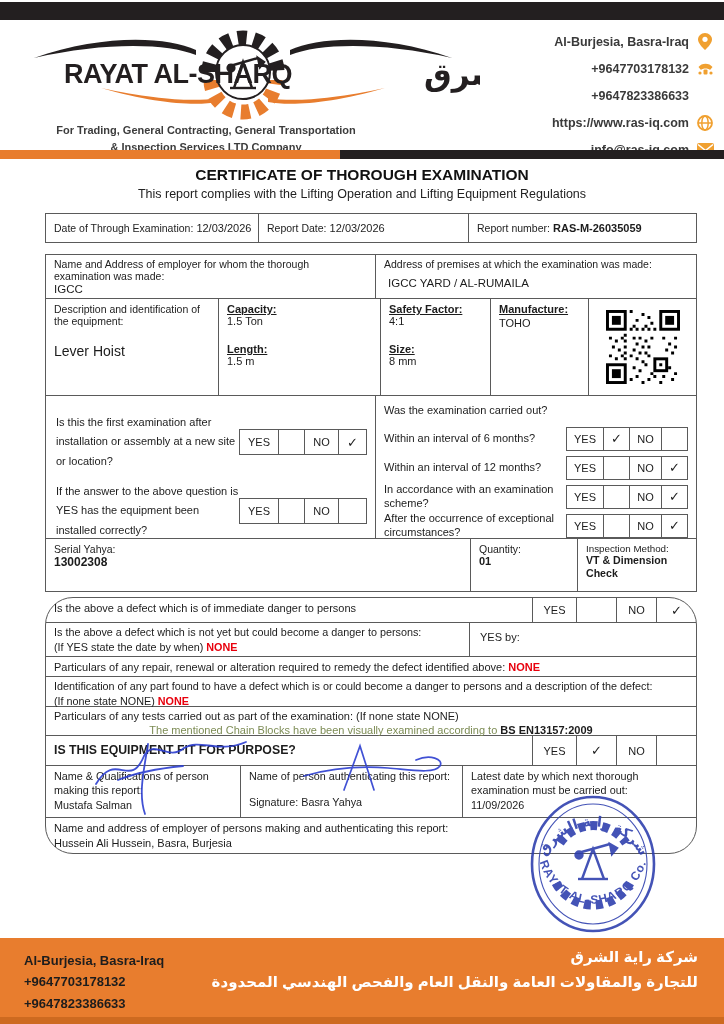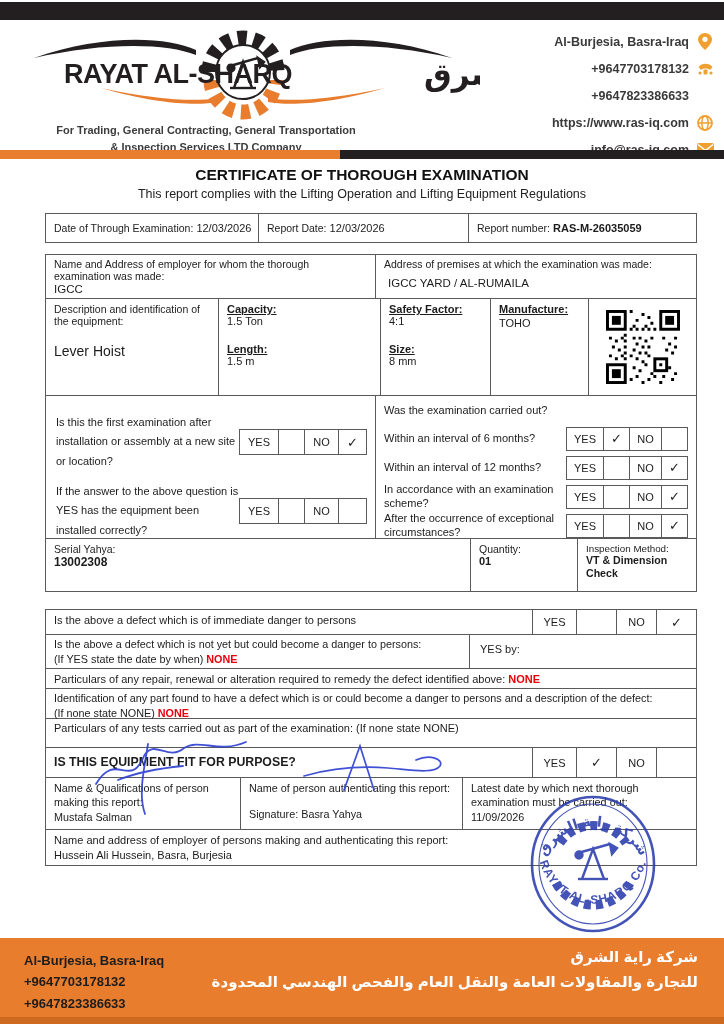--- a/index.html
+++ b/index.html
@@ -331,21 +331,21 @@
           <div class="lab">Quantity:</div>
           <div class="val">01</div>
         </div>
         <div class="s3">
           <div class="lab" style="font-size:9.8px;">Inspection Method:</div>
           <div class="val" style="font-size:10.6px;line-height:1.25;">VT &amp; Dimension Check</div>
         </div>
       </div>
     </div>
 
-    <div class="box" style="margin-top:17px;">
+    <div class="box" style="margin-top:5px;border-radius:28px;">
 
       <div class="lrow first flexrow" style="height:24px;">
         <div class="grow" style="padding:4px 8px;">Is the above a defect which is of immediate danger to persons</div>
         <div class="ynclose">
           <span class="yncell w44">YES</span>
           <span class="yncell w40" style="font-size:13px;"></span>
           <span class="yncell w40">NO</span>
           <span class="yncell w40" style="font-size:13px;">✓</span>
         </div>
       </div>
@@ -371,20 +371,24 @@
       <div class="lrow" style="height:30px;padding:2px 8px;box-sizing:border-box;font-size:10.8px;line-height:1.35;">
         <div>Identification of any part found to have a defect which is or could become a danger to persons and a description of the defect:</div>
         <div>
           <span>(If none state NONE)</span>
           <span class="red">NONE</span>
         </div>
       </div>
 
       <div class="lrow" style="height:29px;padding:2px 8px;box-sizing:border-box;line-height:1.3;">
         <div>Particulars of any tests carried out as part of the examination: (If none state NONE)</div>
+        <div style="text-align:center;">
+          <span class="green">The mentioned Chain Blocks have been visually examined according to</span>
+          <span class="val">BS EN13157:2009</span>
+        </div>
       </div>
 
       <div class="lrow flexrow" style="height:30px;">
         <div class="grow" style="padding:7px 8px;font-size:12.3px;font-weight:bold;">IS THIS EQUIPMENT FIT FOR PURPOSE?</div>
         <div class="ynclose">
           <span class="yncell w44">YES</span>
           <span class="yncell w40" style="font-size:13px;">✓</span>
           <span class="yncell w40">NO</span>
           <span class="yncell w40" style="font-size:13px;"></span>
         </div>

